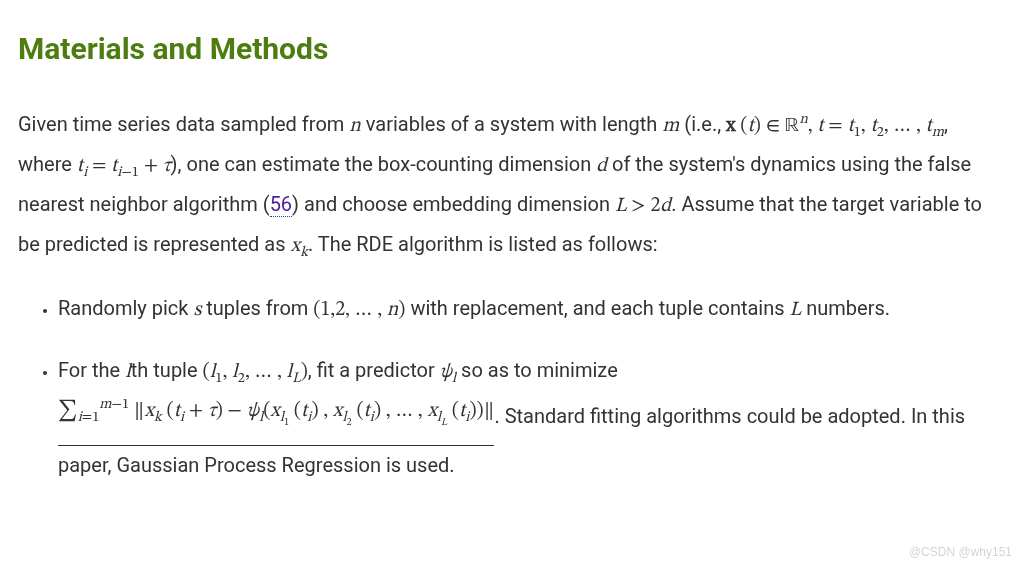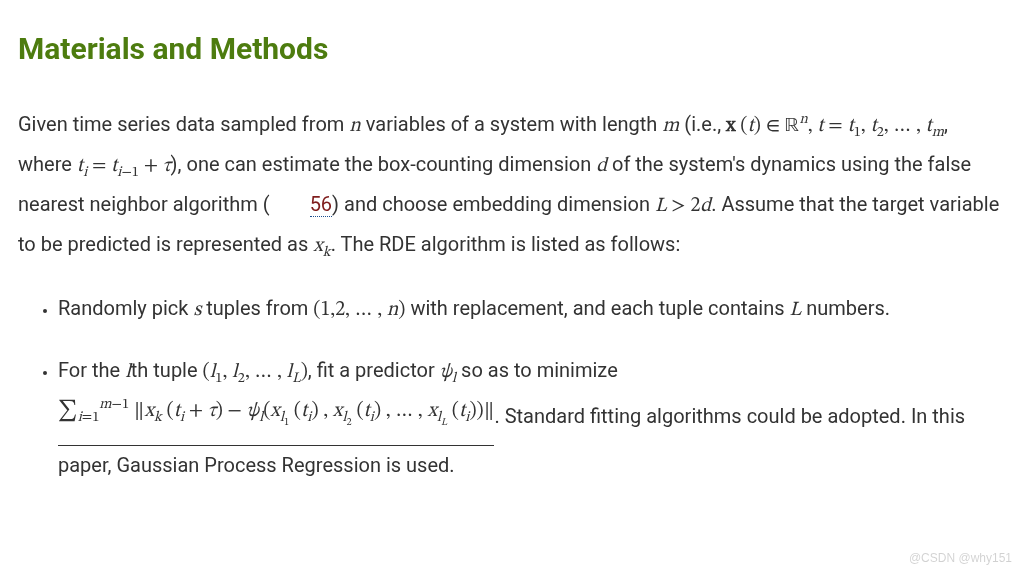--- a/index.html
+++ b/index.html
@@ -35,37 +35,36 @@
   li::marker {
     font-size: 14px;
   }
   .math {
     font-family: "Cambria Math", "STIX Two Math", Georgia, serif;
     font-style: italic;
   }
   .math .rm { font-style: normal; }
   .math .bb { font-weight: 560; }
   .link {
-    color: #7f1d1d;
+    color: #4c1d95;
     border-bottom: 1px dotted #1a4d8f;
     text-decoration: none;
-    margin-left: 40px;
   }
   sup, sub { font-size: 0.72em; line-height: 0; }
   .sum {
     display: inline-block;
     vertical-align: middle;
     border-bottom: 1px solid #333;
     padding-bottom: 14px;
   }
   .sum-core { font-size: 1.05em; }
   .watermark {
     position: fixed;
     right: 10px;
-    bottom: 12px;
+    bottom: 18px;
     font-size: 12px;
     color: rgba(0,0,0,0.18);
     font-family: sans-serif;
   }
 </style>
 </head>
 <body>
 
 <h2>Materials and Methods</h2>
 

